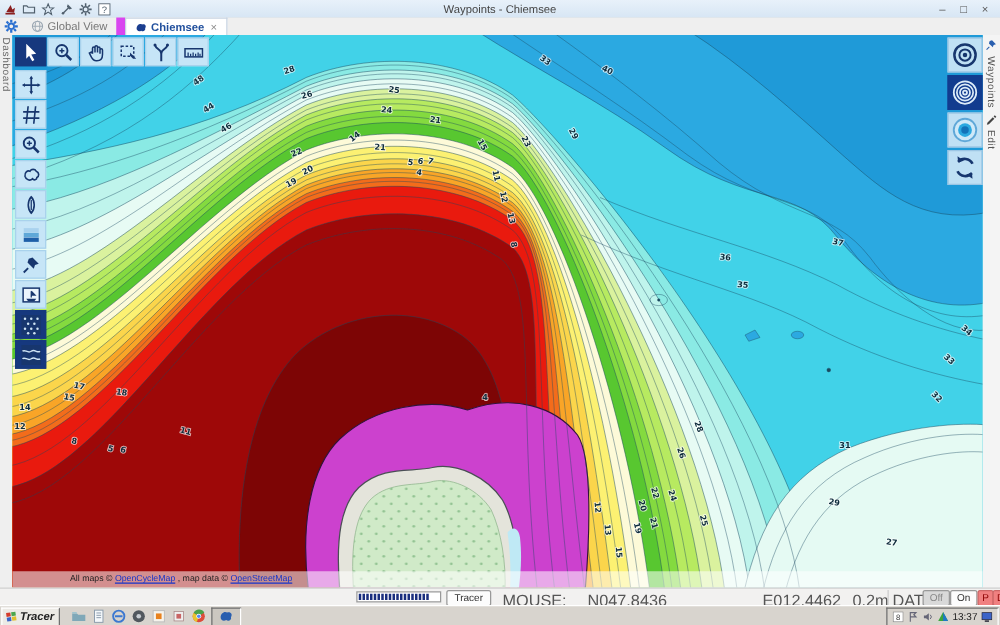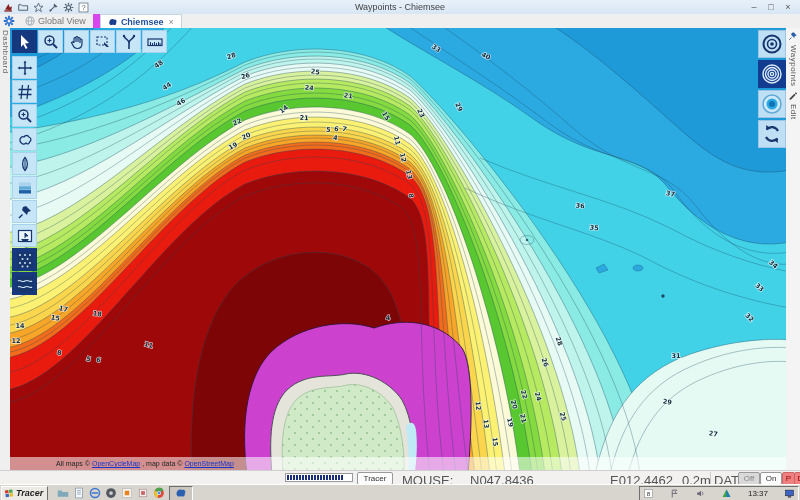--- a/index.html
+++ b/index.html
@@ -67,21 +67,21 @@
   .taskbar{position:absolute;left:0;top:484px;width:800px;height:16px;background:#D8D4CE;
     border-top:1px solid #FFF;display:flex;align-items:center;font-size:9px;}
   .startbtn{height:13px;margin-left:1px;padding:0 4px 0 2px;background:#ECEAE5;
     border:1px solid;border-color:#FFF #6F6F6F #6F6F6F #FFF;display:flex;align-items:center;
     gap:2px;font-weight:bold;font-style:italic;color:#222;}
   .ql{display:flex;gap:3px;margin-left:8px;align-items:center;}
   .ql .qi{width:13px;height:13px;display:flex;align-items:center;justify-content:center;}
   .appbtn{width:22px;height:13px;margin-left:4px;background:#CBC7C0;border:1px solid;
     border-color:#6F6F6F #FFF #FFF #6F6F6F;display:flex;align-items:center;justify-content:center;}
   .tray{margin-left:auto;height:13px;margin-right:1px;border:1px solid;border-color:#6F6F6F #FFF #FFF #6F6F6F;
-    display:flex;align-items:center;gap:17px;padding:0 4px;color:#222;font-size:8px;background:#D8D4CE;}
+    display:flex;align-items:center;gap:3px;padding:0 4px;color:#222;font-size:8px;background:#D8D4CE;}
   .tray .ti{width:9px;height:9px;display:inline-block;}
 </style>
 </head>
 <body>
 
 <div class="titlebar">
   <div class="tb-icons">
     <svg width="11" height="11" viewBox="0 0 16 16">
         <path d="M3 11 L8 3 L10 8 L13 6 L12 12 Z" fill="#8B2020"></path>
         <rect x="2" y="12" width="11" height="2" fill="#8B2020"></rect>

